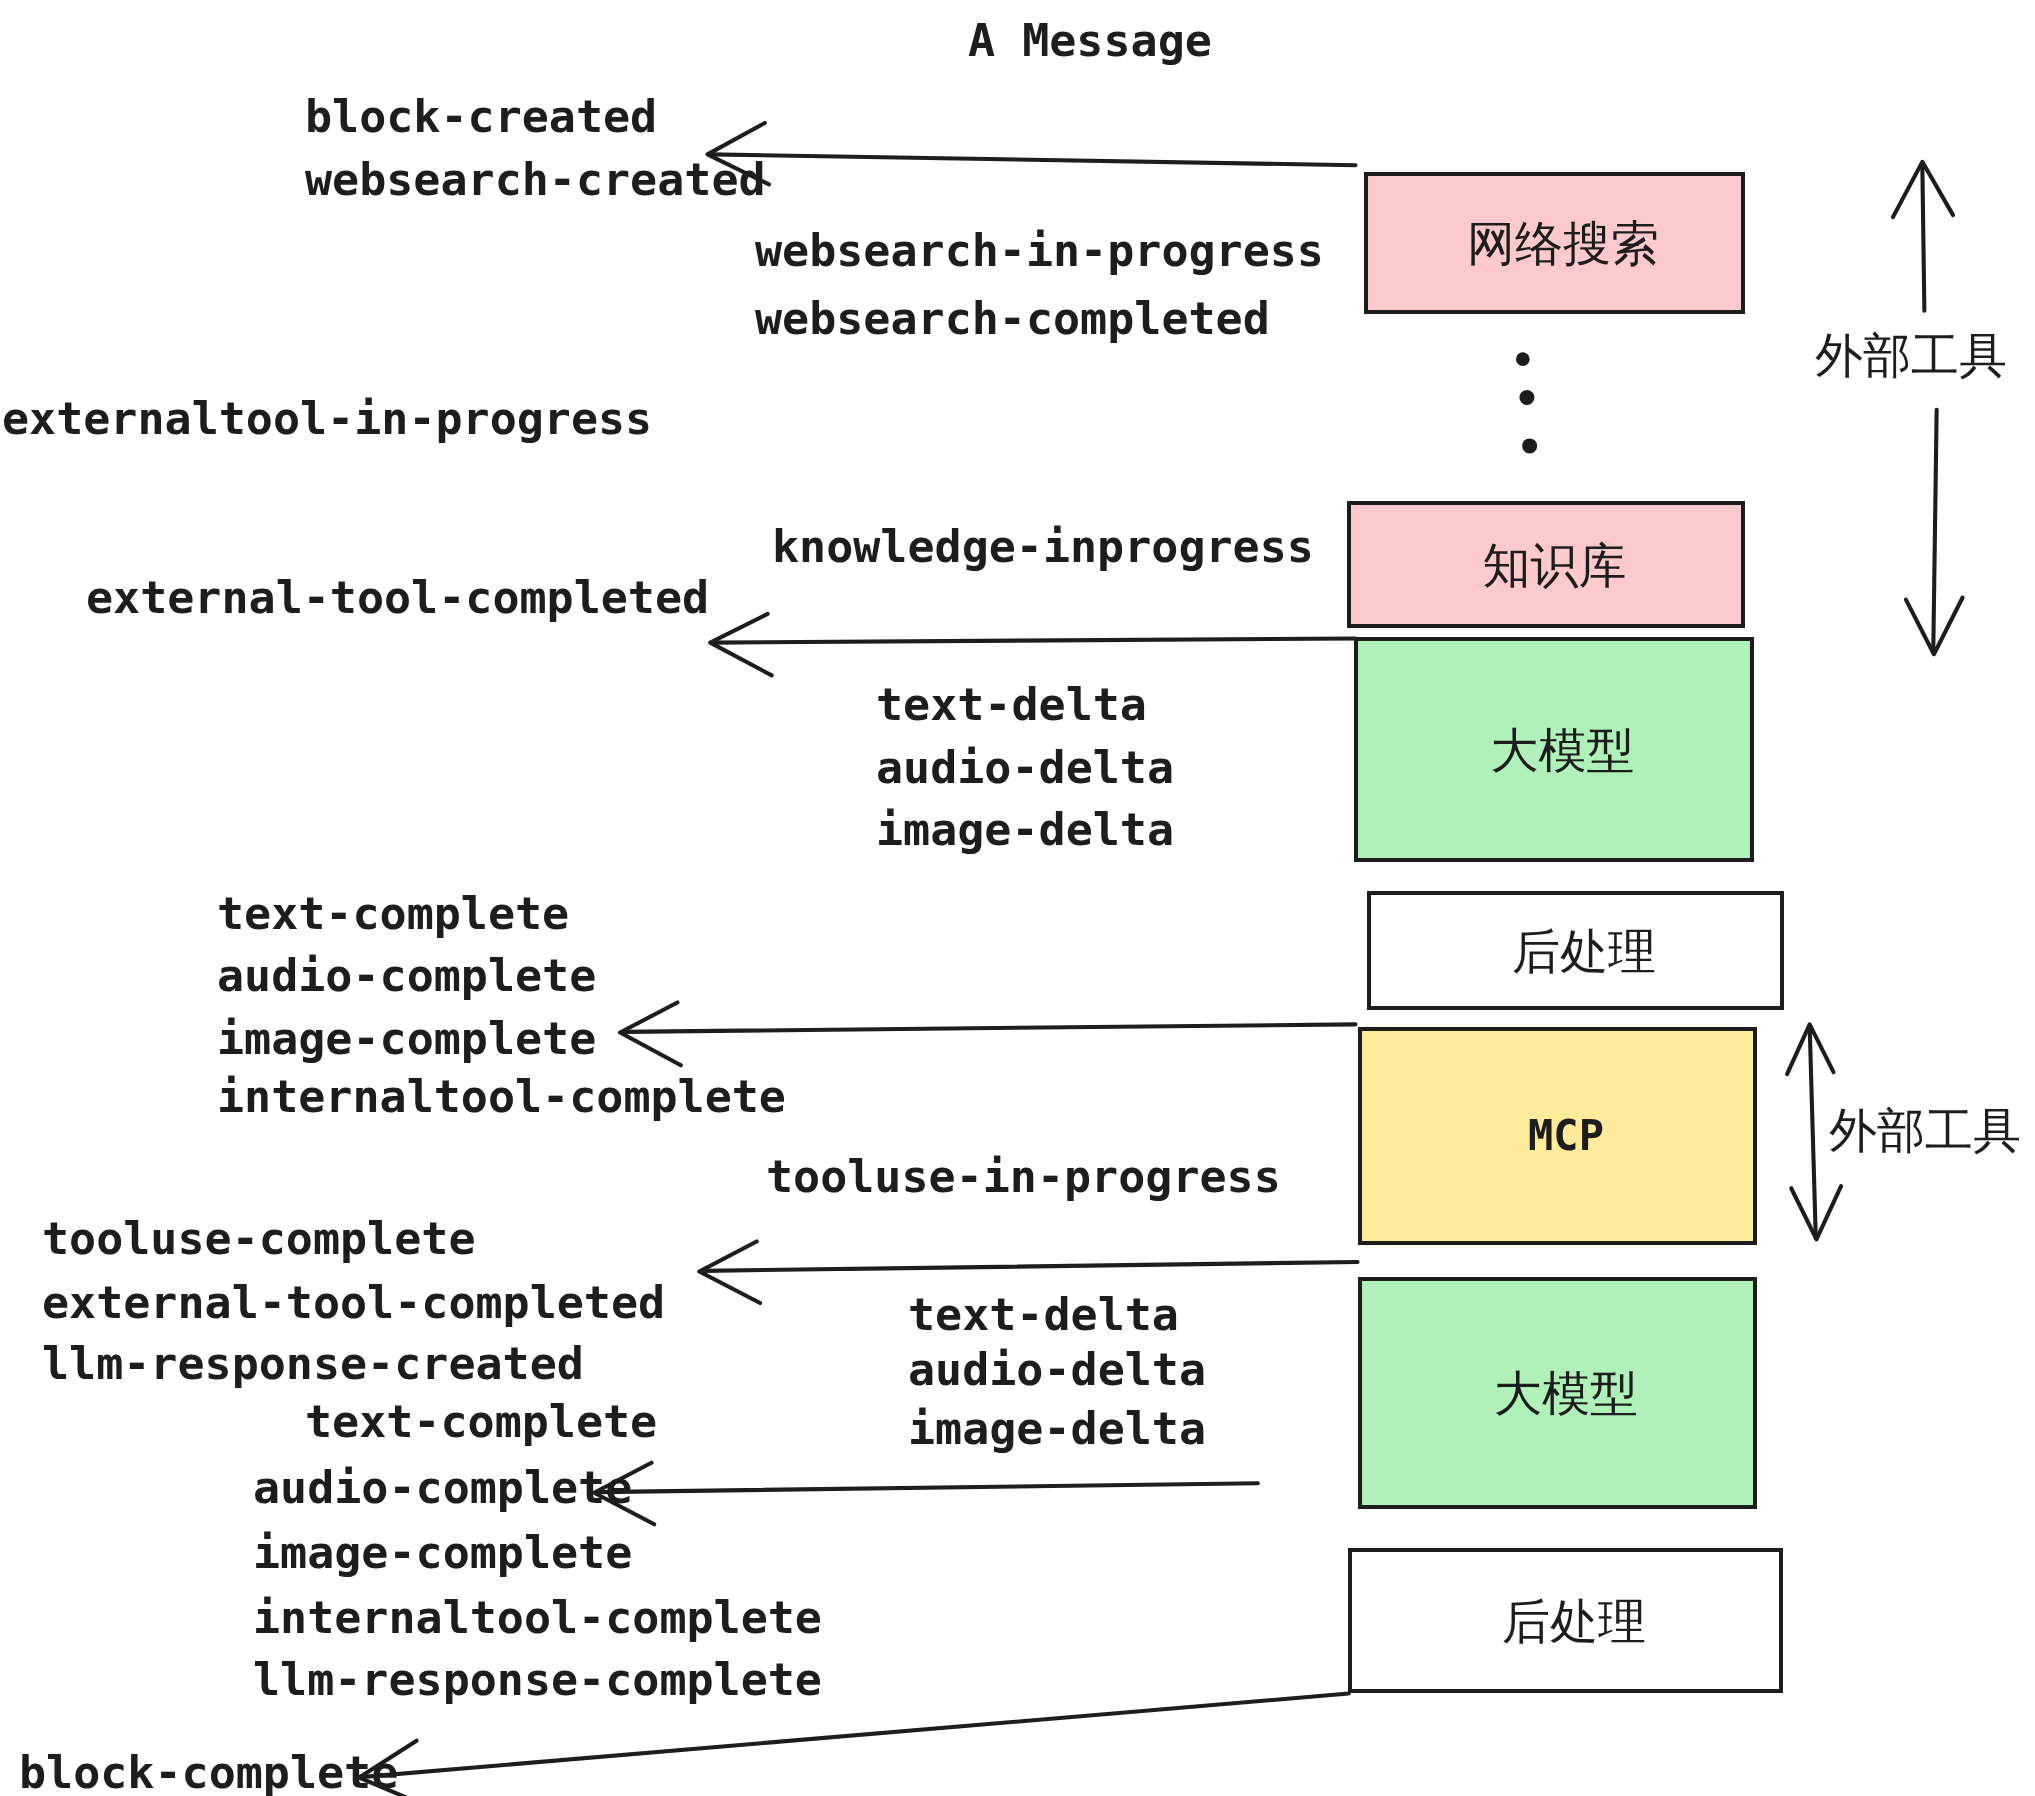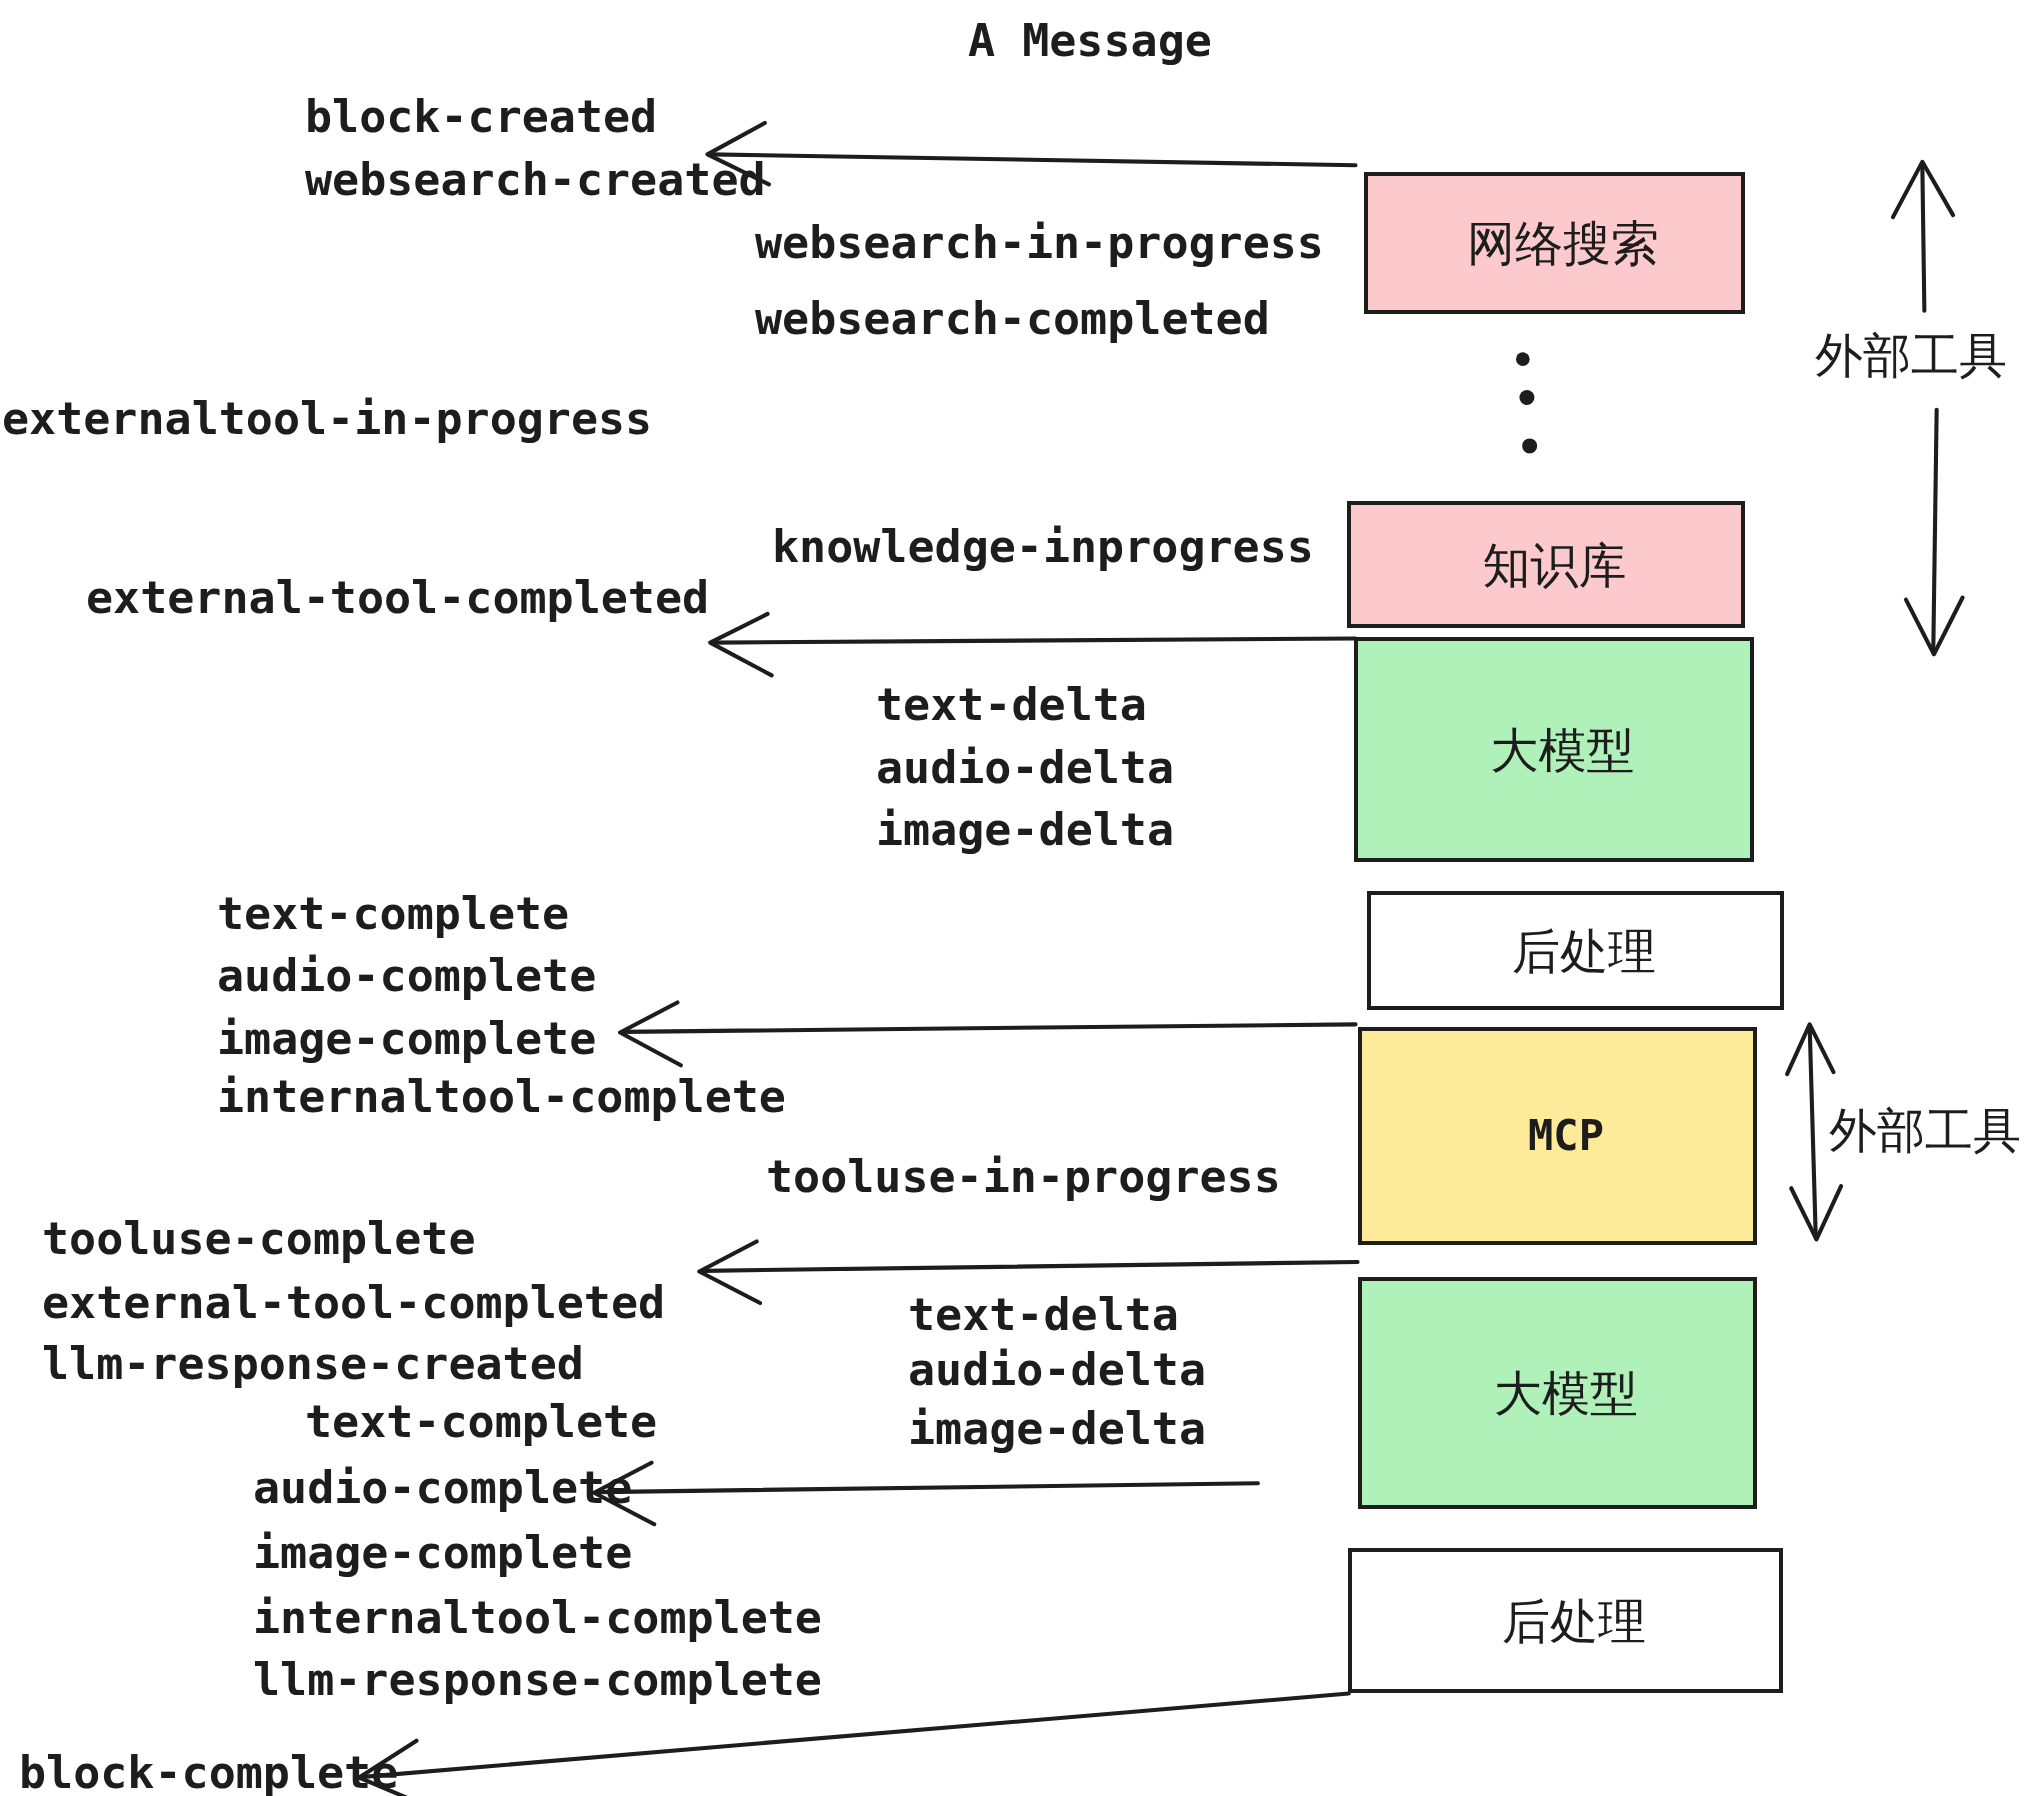--- a/index.html
+++ b/index.html
@@ -130,21 +130,21 @@
       <path d="M2650,1502 L2659,1813"></path>
       <path d="M2617,1573 L2650,1500 L2685,1570"></path>
       <path d="M2623,1740 L2660,1815 L2696,1737"></path>
     </g>
   </svg>
 
   <div class="title" style="left:968px;top:18px;">A Message</div>
 
   <div class="evt" style="left:305px;top:94px;">block-created</div>
   <div class="evt" style="left:305px;top:157px;">websearch-created</div>
-  <div class="evt" style="left:755px;top:220px;">websearch-in-progress</div>
+  <div class="evt" style="left:755px;top:228px;">websearch-in-progress</div>
   <div class="evt" style="left:755px;top:296px;">websearch-completed</div>
   <div class="evt" style="left:2px;top:396px;">externaltool-in-progress</div>
   <div class="evt" style="left:772px;top:524px;">knowledge-inprogress</div>
   <div class="evt" style="left:86px;top:575px;">external-tool-completed</div>
   <div class="evt" style="left:876px;top:682px;">text-delta</div>
   <div class="evt" style="left:876px;top:745px;">audio-delta</div>
   <div class="evt" style="left:876px;top:807px;">image-delta</div>
   <div class="evt" style="left:217px;top:891px;">text-complete</div>
   <div class="evt" style="left:217px;top:953px;">audio-complete</div>
   <div class="evt" style="left:217px;top:1016px;">image-complete</div>

